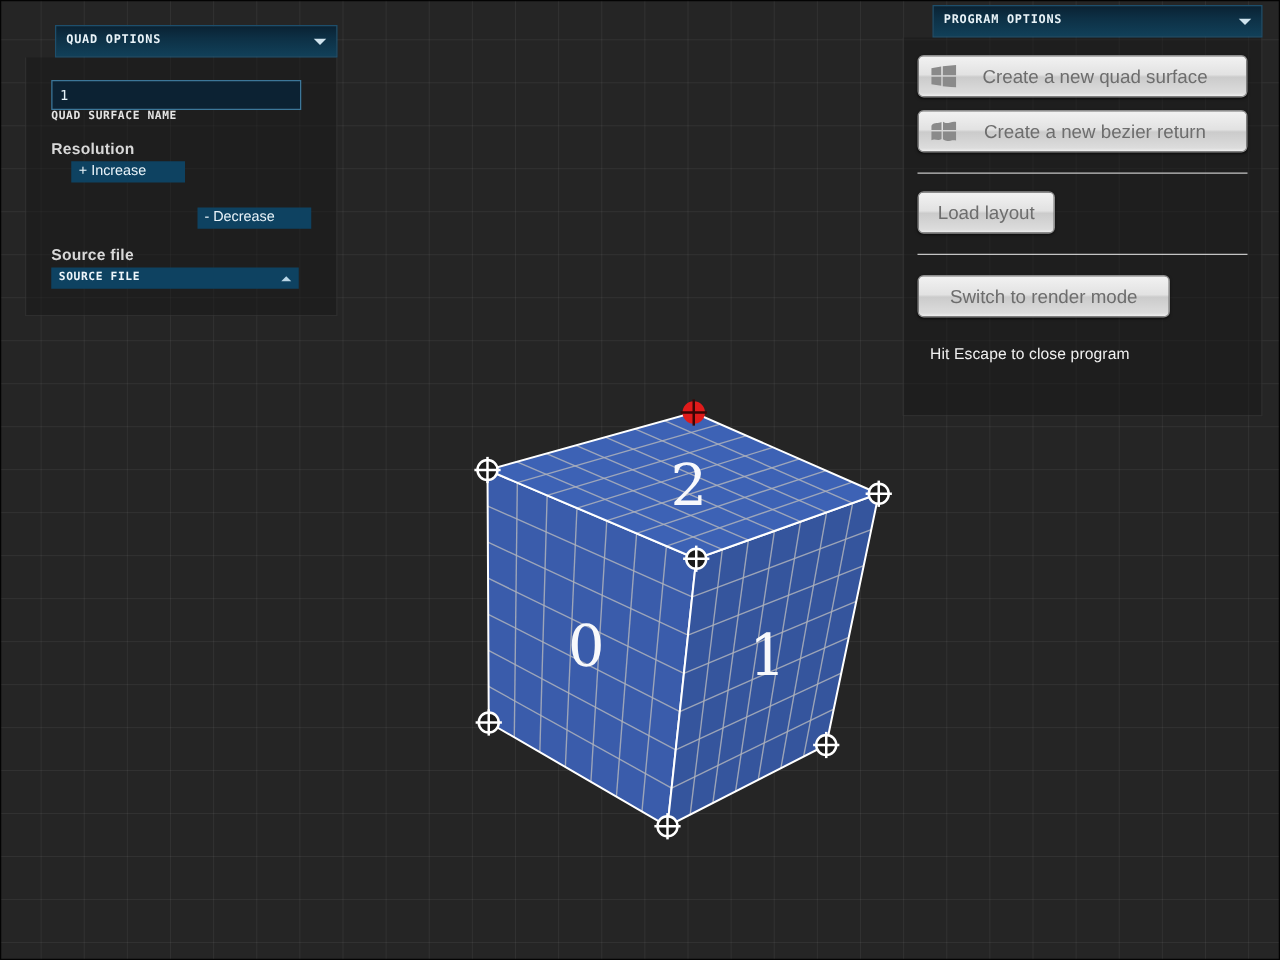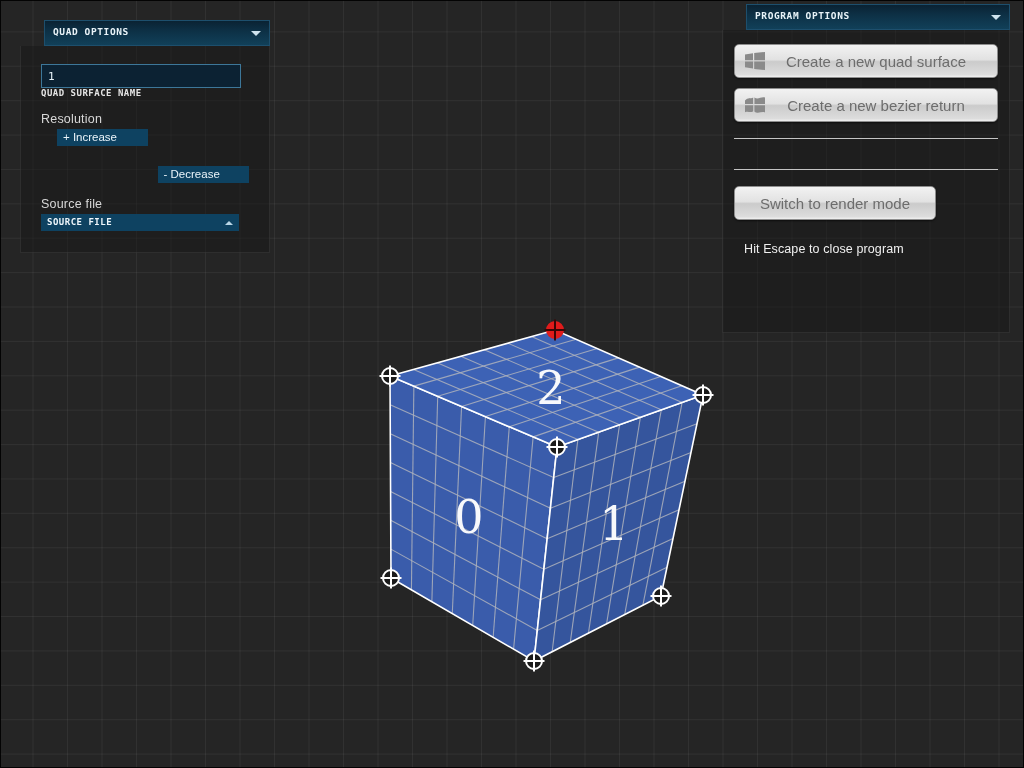--- a/index.html
+++ b/index.html
@@ -71,21 +71,21 @@
     color:#e4e4e4;
     font-family:"DejaVu Sans Mono", monospace;
     font-size:9px; letter-spacing:0.5px;
     font-weight:bold;
   }
   .section-label {
     margin:14px 0 3px 0;
     color:#d8d8d8;
     font-family:"Liberation Sans", sans-serif;
     font-size:12.5px;
-    font-weight:normal;
+    font-weight:bold;
     letter-spacing:0.2px;
   }
   .btn-row { display:flex; gap:10px;padding-left:16px; }
   .blue-btn {
     height:17px; line-height:17px;
     background:#0e4261;
     border:none;
     color:#eaf4fa;
     font-family:"Liberation Sans", sans-serif;
     font-size:11.5px;
@@ -328,20 +328,23 @@
               <path d="M9.4,9.2 L20,9.2 L20,16.4 C16,15.2 13,18.4 9.4,15.4 Z"></path>
             </g>
           </svg>
         </span>
         <span class="lbl">Create a new bezier return</span>
       </button>
 
       <div class="divider" id="divider-1"></div>
 
       <div class="pair-row">
+        <button class="silver-btn" id="btn-load-layout">
+          <span class="lbl">Load layout</span>
+        </button>
       </div>
 
       <div class="divider" id="divider-2"></div>
 
       <button class="silver-btn" id="btn-render-mode">
         <span class="lbl">Switch to render mode</span>
       </button>
 
       <div class="hint" id="hint-escape">Hit Escape to close program</div>
 

